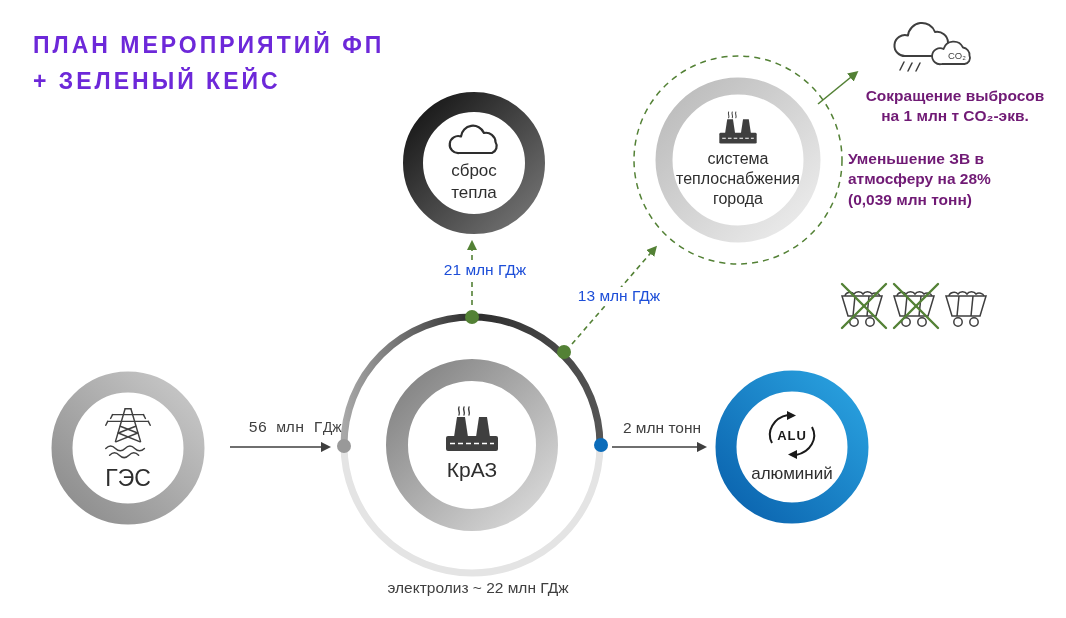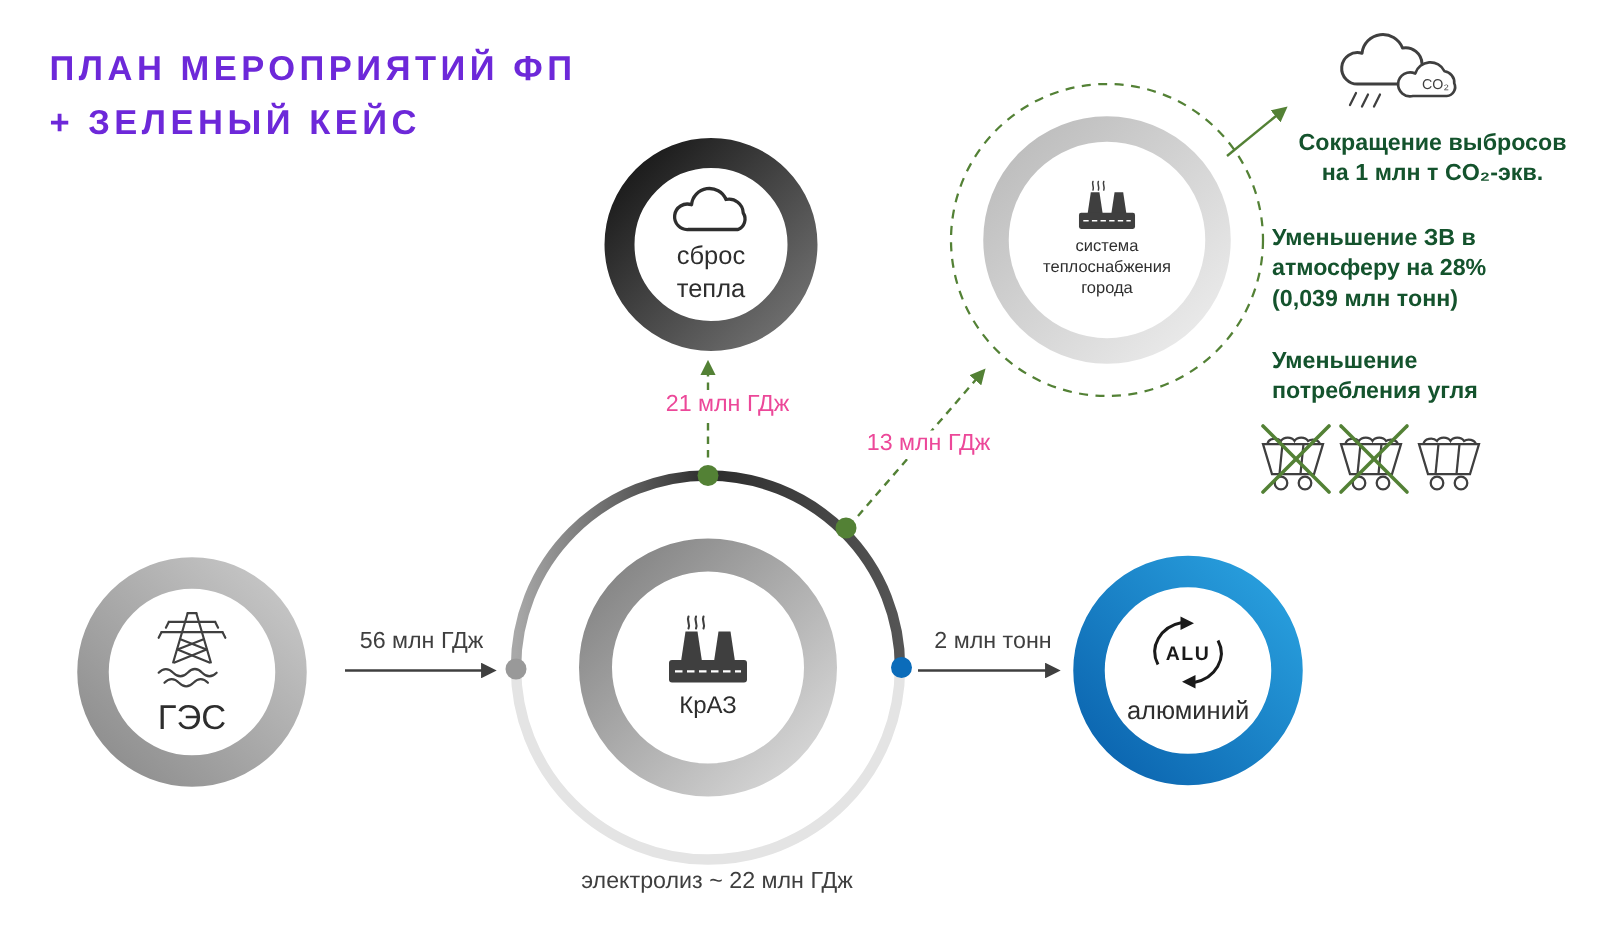--- a/index.html
+++ b/index.html
@@ -20,23 +20,23 @@
   }
   .node-label {
     font-size:17px; color:#2e2e2e; text-align:center;
     line-height:1.25; white-space:pre-line;
   }
   .overlay { position:absolute; left:0; top:0; z-index:1; }
   .flow-label {
     position:absolute; font-size:15.5px; color:#3f3f3f;
     text-align:center; z-index:3; line-height:1.2;
   }
-  .flow-label.green { color:#ec4899; background:#ffffff; padding:0 2px; }
+  .flow-label.green { color:#1d4ed8; background:#ffffff; padding:0 2px; }
   .benefit {
-    position:absolute; color:#14532d; font-size:15.5px; font-weight:600;
+    position:absolute; color:#701a75; font-size:15.5px; font-weight:600;
     line-height:1.32; white-space:pre-line; z-index:3;
   }
   .side-icon { position:absolute; z-index:2; }
 </style>
 </head>
 <body>
 
 <div class="canvas">
 
   <h1 class="title">ПЛАН МЕРОПРИЯТИЙ ФП
@@ -119,21 +119,21 @@
         <g stroke="#3f3f3f" stroke-width="1.4" fill="none" stroke-linecap="round">
           <path d="M19 9 c1.5 -3 -1.5 -5 0 -8"></path>
           <path d="M24 9 c1.5 -3 -1.5 -5 0 -8"></path>
           <path d="M29 9 c1.5 -3 -1.5 -5 0 -8"></path>
         </g>
         <path d="M14 31 L17 11 L25 11 L28 31 Z" fill="#3f3f3f"></path>
         <path d="M36 31 L39 11 L47 11 L50 31 Z" fill="#3f3f3f"></path>
         <rect x="6" y="30" width="52" height="15" rx="2" fill="#3f3f3f"></rect>
         <line x1="10" y1="37.5" x2="54" y2="37.5" stroke="#ffffff" stroke-width="1.5" stroke-dasharray="5 3"></line>
       </svg>
-      <div class="node-label" style="font-size:16px;text-align:right;">КрАЗ</div>
+      <div class="node-label" style="font-size:21px;text-align:right;">КрАЗ</div>
     </div>
   </div>
 
   <div class="node" style="left:402px; top:91px; width:144px; height:144px;">
     <svg class="ring" width="144" height="144" viewBox="0 0 144 144">
       <defs>
         <linearGradient id="gradDark" x1="0" y1="0" x2="1" y2="1">
           <stop offset="0" stop-color="#141414"></stop>
             <stop offset="1" stop-color="#757575"></stop>
         </linearGradient>
@@ -164,21 +164,21 @@
         <g stroke="#3f3f3f" stroke-width="1.4" fill="none" stroke-linecap="round">
           <path d="M19 9 c1.5 -3 -1.5 -5 0 -8"></path>
           <path d="M24 9 c1.5 -3 -1.5 -5 0 -8"></path>
           <path d="M29 9 c1.5 -3 -1.5 -5 0 -8"></path>
         </g>
         <path d="M14 31 L17 11 L25 11 L28 31 Z" fill="#3f3f3f"></path>
         <path d="M36 31 L39 11 L47 11 L50 31 Z" fill="#3f3f3f"></path>
         <rect x="6" y="30" width="52" height="15" rx="2" fill="#3f3f3f"></rect>
         <line x1="10" y1="37.5" x2="54" y2="37.5" stroke="#ffffff" stroke-width="1.5" stroke-dasharray="5 3"></line>
       </svg>
-      <div class="node-label" style="font-size:11px;">система
+      <div class="node-label" style="font-size:16px;">система
 теплоснабжения
 города</div>
     </div>
   </div>
 
   <div class="node" style="left:714px; top:369px; width:156px; height:156px;">
     <svg class="ring" width="156" height="156" viewBox="0 0 156 156">
       <defs>
         <linearGradient id="gradBlue" x1="1" y1="0" x2="0" y2="1">
           <stop offset="0" stop-color="#2aa2e0"></stop>
@@ -192,33 +192,31 @@
         <path d="M 12 33 A 23 20 0 0 1 28 5" fill="none" stroke="#1a1a1a" stroke-width="2"></path>
         <polygon points="27,1 36,5.5 27,10" fill="#1a1a1a"></polygon>
         <path d="M 52 17 A 23 20 0 0 1 36 45" fill="none" stroke="#1a1a1a" stroke-width="2"></path>
         <polygon points="37,40 28,44.5 37,49" fill="#1a1a1a"></polygon>
         <text x="32" y="30" text-anchor="middle" font-size="13" font-weight="bold" letter-spacing="1" fill="#1a1a1a">ALU</text>
       </svg>
       <div class="node-label">алюминий</div>
     </div>
   </div>
 
-  <div class="flow-label" style="left:226px; top:419px; width:110px;">56 млн ГДж</div>
+  <div class="flow-label" style="left:240px; top:419px; width:110px;font-family:Liberation Mono, monospace;">56 млн ГДж</div>
   <div class="flow-label green" style="left:428px; top:261px; width:110px;">21 млн ГДж</div>
   <div class="flow-label green" style="left:562px; top:287px; width:110px;">13 млн ГДж</div>
   <div class="flow-label" style="left:612px; top:419px; width:100px;">2 млн тонн</div>
   <div class="flow-label" style="left:358px; top:579px; width:240px;">электролиз ~ 22 млн ГДж</div>
 
   <div class="benefit" style="left:843px; top:86px; width:224px; text-align:center;">Сокращение выбросов
 на 1 млн т CO₂-экв.</div>
   <div class="benefit" style="left:848px; top:149px; width:212px;">Уменьшение ЗВ в
 атмосферу на 28%
 (0,039 млн тонн)</div>
-  <div class="benefit" style="left:848px; top:231px; width:212px;">Уменьшение
-потребления угля</div>
 
   <svg class="side-icon" style="left:886px; top:10px;" width="96" height="66" viewBox="0 0 96 66">
     <path d="M 20 46 a 10.5 10.5 0 1 1 2 -20.5 a 14 14 0 0 1 27 -3.5 a 11 11 0 0 1 13 10.5 a 8.5 8.5 0 0 1 -4 13.5 z" fill="#ffffff" stroke="#3f3f3f" stroke-width="2" stroke-linejoin="round"></path>
     <path d="M 56 54 a 8 8 0 1 1 1.5 -15 a 10.5 10.5 0 0 1 19.5 -1.5 a 7.5 7.5 0 0 1 6.5 8 a 6 6 0 0 1 -5 8.5 z" fill="#ffffff" stroke="#3f3f3f" stroke-width="1.8" stroke-linejoin="round"></path>
     <text x="62" y="49" font-size="9.5" fill="#3f3f3f">CO₂</text>
     <g stroke="#3f3f3f" stroke-width="1.5" stroke-linecap="round">
       <line x1="18" y1="52" x2="14" y2="60"></line>
       <line x1="26" y1="53" x2="22" y2="61"></line>
       <line x1="34" y1="53" x2="30" y2="61"></line>
     </g>

